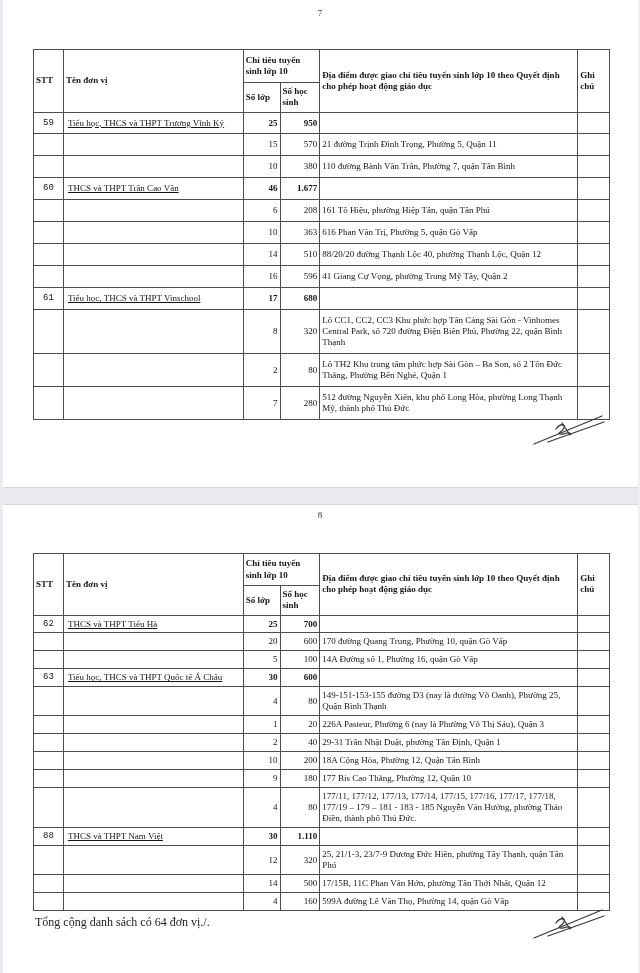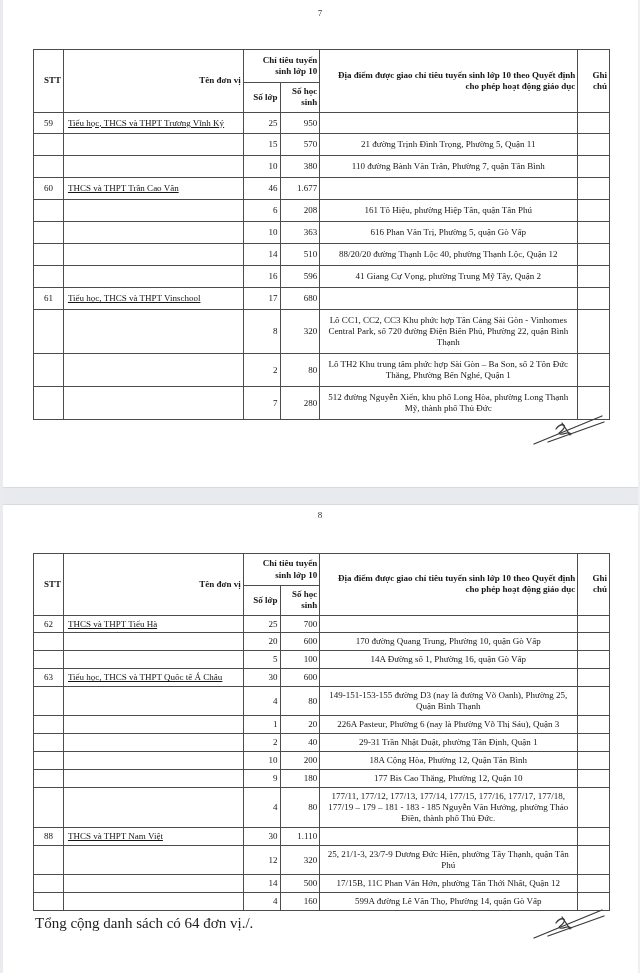--- a/index.html
+++ b/index.html
@@ -32,38 +32,38 @@
     width:577px; margin-left:33px;
     font-size:9px; line-height:1.22; color:#161616;
   }
   .page-7 table.quota-table { margin-top:31px; }
   .page-8 table.quota-table { margin-top:30px; }
 
   .quota-table th, .quota-table td {
     border:1px solid #4c4c4c; vertical-align:middle; overflow:hidden;
   }
   .quota-table thead th {
-    font-weight:bold; text-align:right; padding:3px 2px; line-height:1.25;
+    font-weight:bold; text-align:left; padding:3px 2px; line-height:1.25;
   }
   .page-7 .quota-table thead tr:first-child th { height:33px; }
   .page-7 .quota-table thead tr:last-child  th { height:27px; }
   .page-8 .quota-table thead tr:first-child th { height:32px; }
   .page-8 .quota-table thead tr:last-child  th { height:26px; }
 
   .page-7 .quota-table td { padding:5px 2px; }
   .page-8 .quota-table td { padding:3px 2px; }
 
-  td.cell-stt  { text-align:center; }
+  td.cell-stt  { text-align:center;font-family:Liberation Mono, monospace; }
   td.cell-name { text-align:left; padding-left:4px !important;text-decoration:underline; }
   td.cell-num  { text-align:right; padding-right:2px !important; }
-  td.cell-addr { text-align:center; padding-left:2px !important; padding-right:3px !important; }
-  tr.unit-row td.cell-num { font-weight:normal; }
+  td.cell-addr { text-align:left; padding-left:2px !important; padding-right:3px !important; }
+  tr.unit-row td.cell-num { font-weight:bold; }
 
   .footer-note {
-    margin-left:35px; margin-top:4px; font-size:15px; color:#222;
+    margin-left:35px; margin-top:4px; font-size:12px; color:#222;
   }
 
   .signature { position:absolute; width:80px; height:40px; }
   .sig-p7 { left:528px; top:409px; }
   .sig-p8 { left:528px; top:398px; }
   .signature path { fill:none; stroke:#3a3a3a; stroke-width:1.3; stroke-linecap:round; }
 </style>
 </head>
 <body>
 

